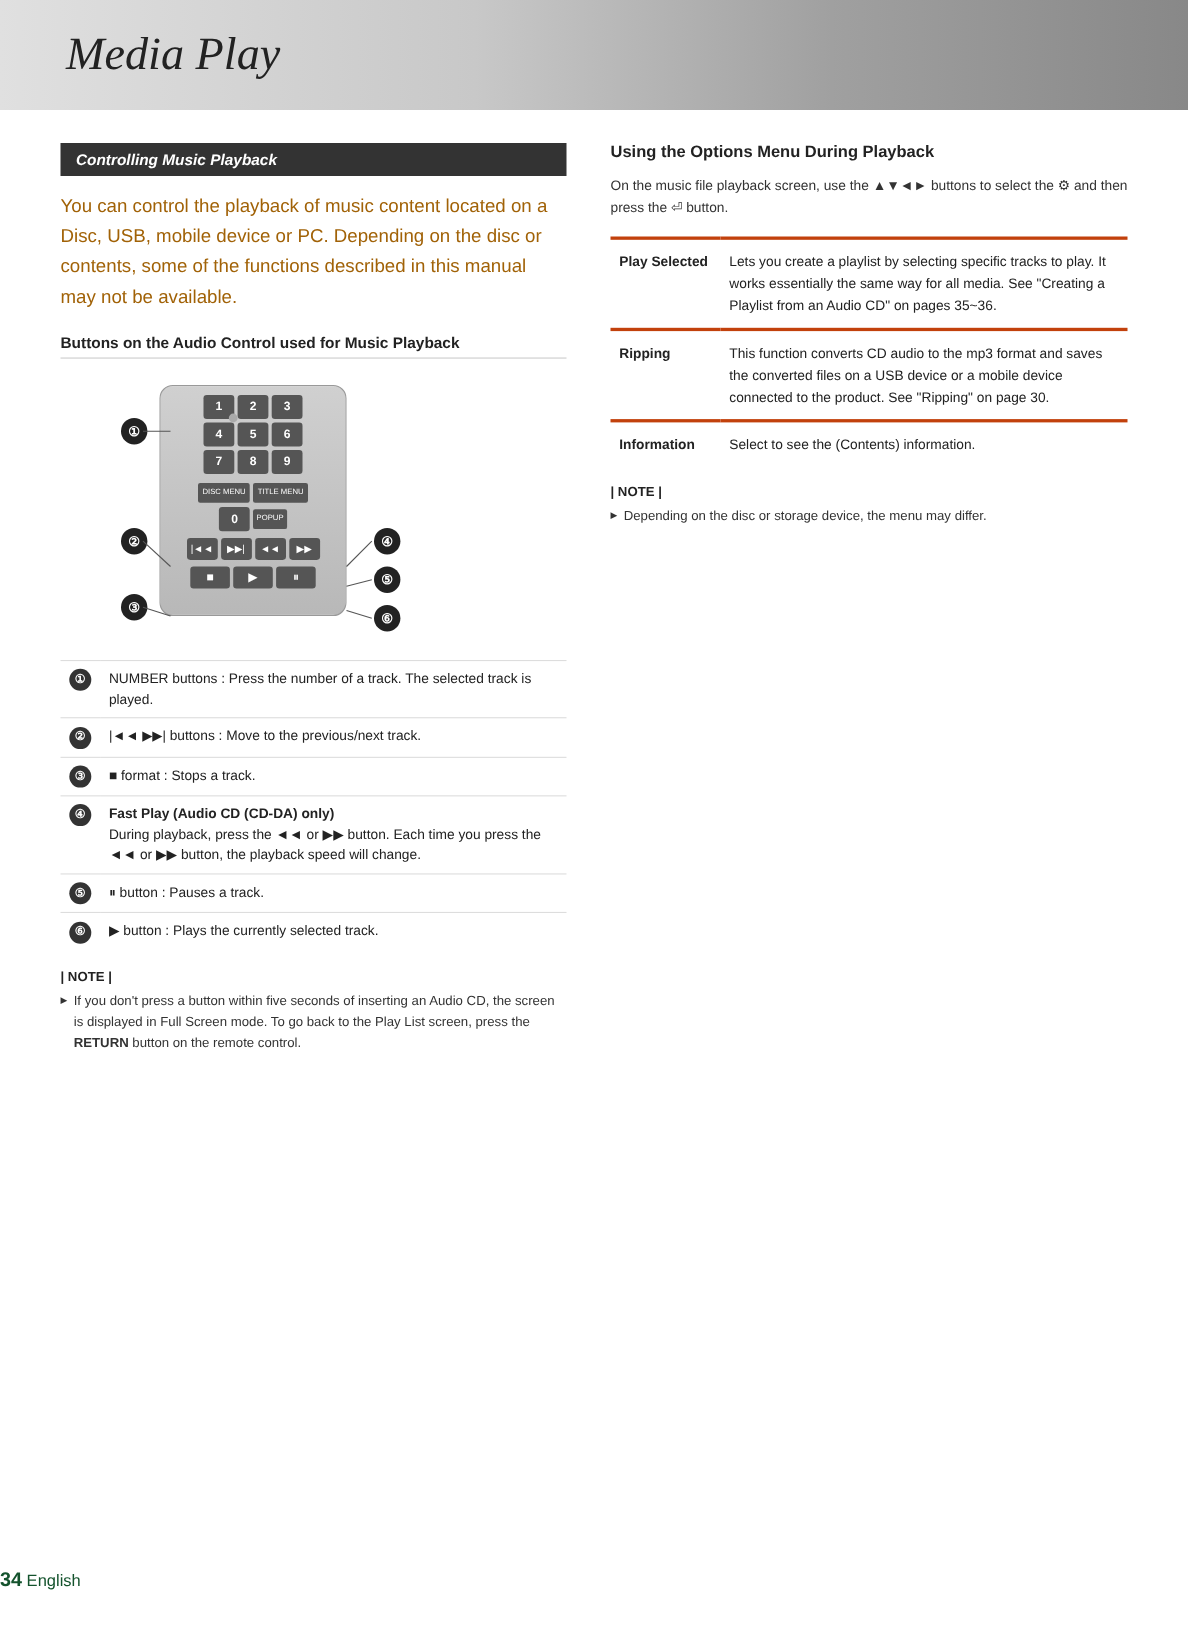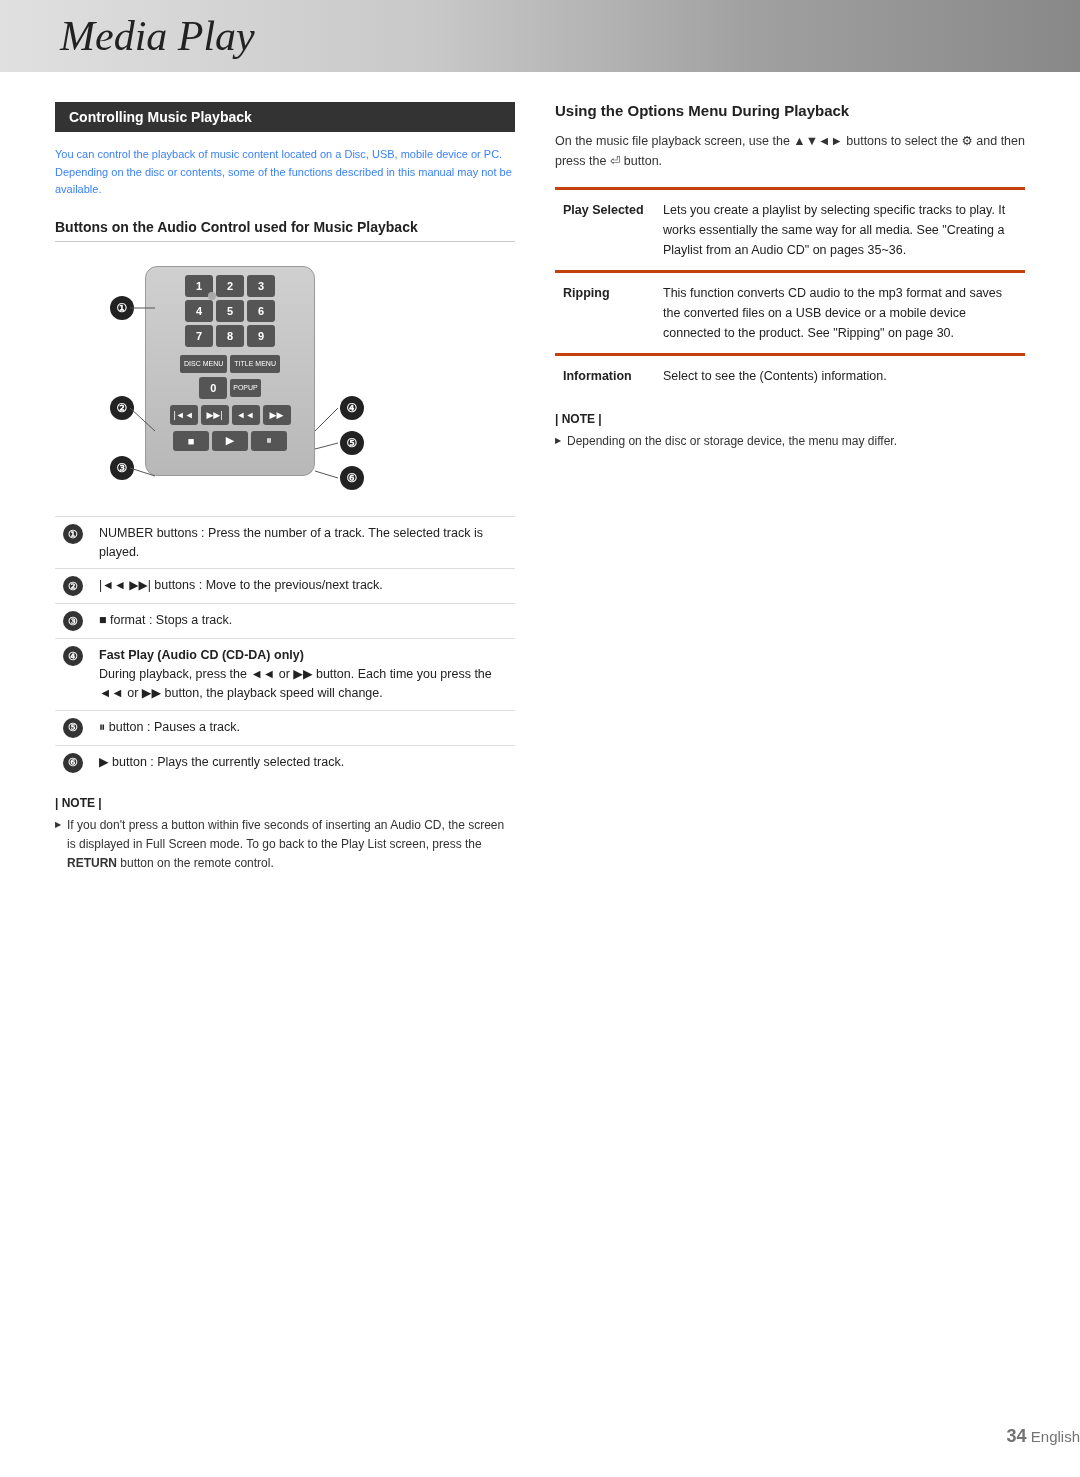--- a/index.html
+++ b/index.html
@@ -9,21 +9,21 @@
       background: #ffffff;
       font-family: Arial, Helvetica, sans-serif;
       font-size: 13px;
       color: #222;
       position: relative;
     }
 
     
     .header-bar {
       width: 100%;
-      height: 72px;
+      height: 100px;
       background: linear-gradient(to right, #e0e0e0 0%, #c8c8c8 40%, #a0a0a0 70%, #888 100%);
       position: relative;
       display: flex;
       align-items: center;
       padding-left: 60px;
     }
     .page-title {
       font-family: 'Times New Roman', Times, serif;
       font-size: 42px;
       font-style: italic;
@@ -47,27 +47,28 @@
     }
 
     
     .section-heading {
       background: #333;
       color: #fff;
       font-size: 14px;
       font-weight: bold;
       padding: 7px 14px;
       margin-bottom: 14px;
+      font-style: italic;
     }
 
     .intro-text {
-      font-size: 11px;
+      font-size: 17px;
       line-height: 1.6;
       margin-bottom: 20px;
-      color: #3b82f6;
+      color: #a16207;
     }
 
     .subsection-title {
       font-size: 14px;
       font-weight: bold;
       margin-bottom: 14px;
       border-bottom: 1px solid #ccc;
       padding-bottom: 6px;
       color: #222;
     }
@@ -342,23 +343,23 @@
 
     .fast-play-label {
       font-weight: bold;
     }
 
     
     .page-footer {
       position: absolute;
       bottom: 30px;
       width: 100%;
-      text-align: right;
+      text-align: left;
       font-size: 15px;
-      color: #737373;
+      color: #14532d;
     }
 
     .page-number {
       font-size: 18px;
       font-weight: bold;
     }
 
     .bold-text {
       font-weight: normal;
     }

